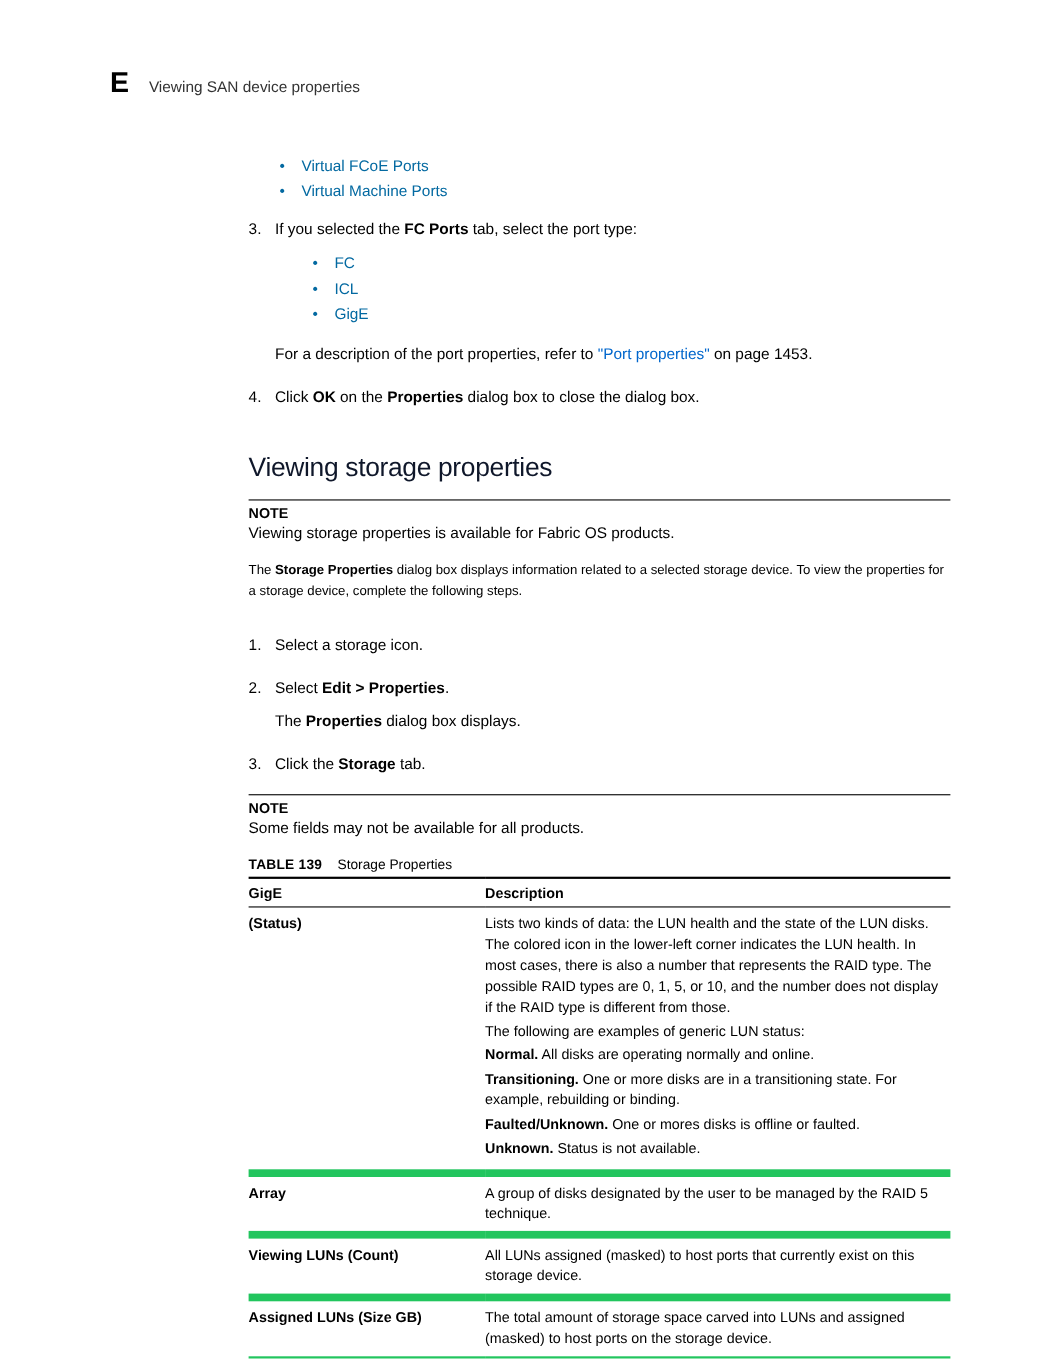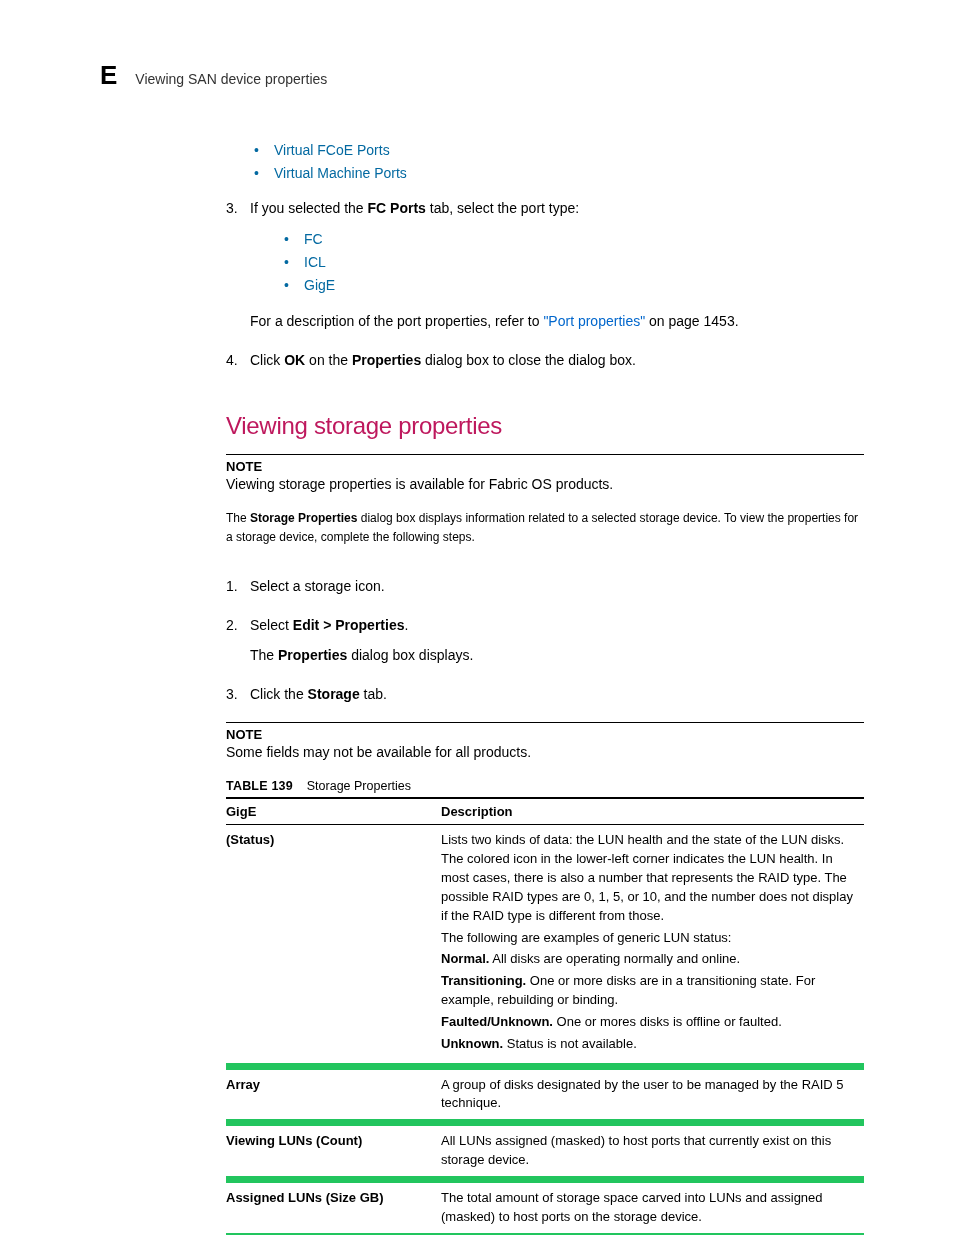--- a/index.html
+++ b/index.html
@@ -61,21 +61,21 @@
     }
     .num-body p { margin-bottom: 8px; }
     .bold { font-weight: bold; text-align: center; }
     .link { color: #0066cc; }
     .section-heading {
       font-family: Arial, Helvetica, sans-serif;
       font-size: 24px;
       font-weight: normal;
       margin-top: 32px;
       margin-bottom: 14px;
-      color: #be185d;
+      color: #0f172a;
       font-stretch: condensed;
       letter-spacing: -0.3px;
     }
     .note-block {
       margin-top: 0;
       margin-bottom: 14px;
     }
     .note-rule {
       border-top: 1px solid #000;
       margin-bottom: 4px;

